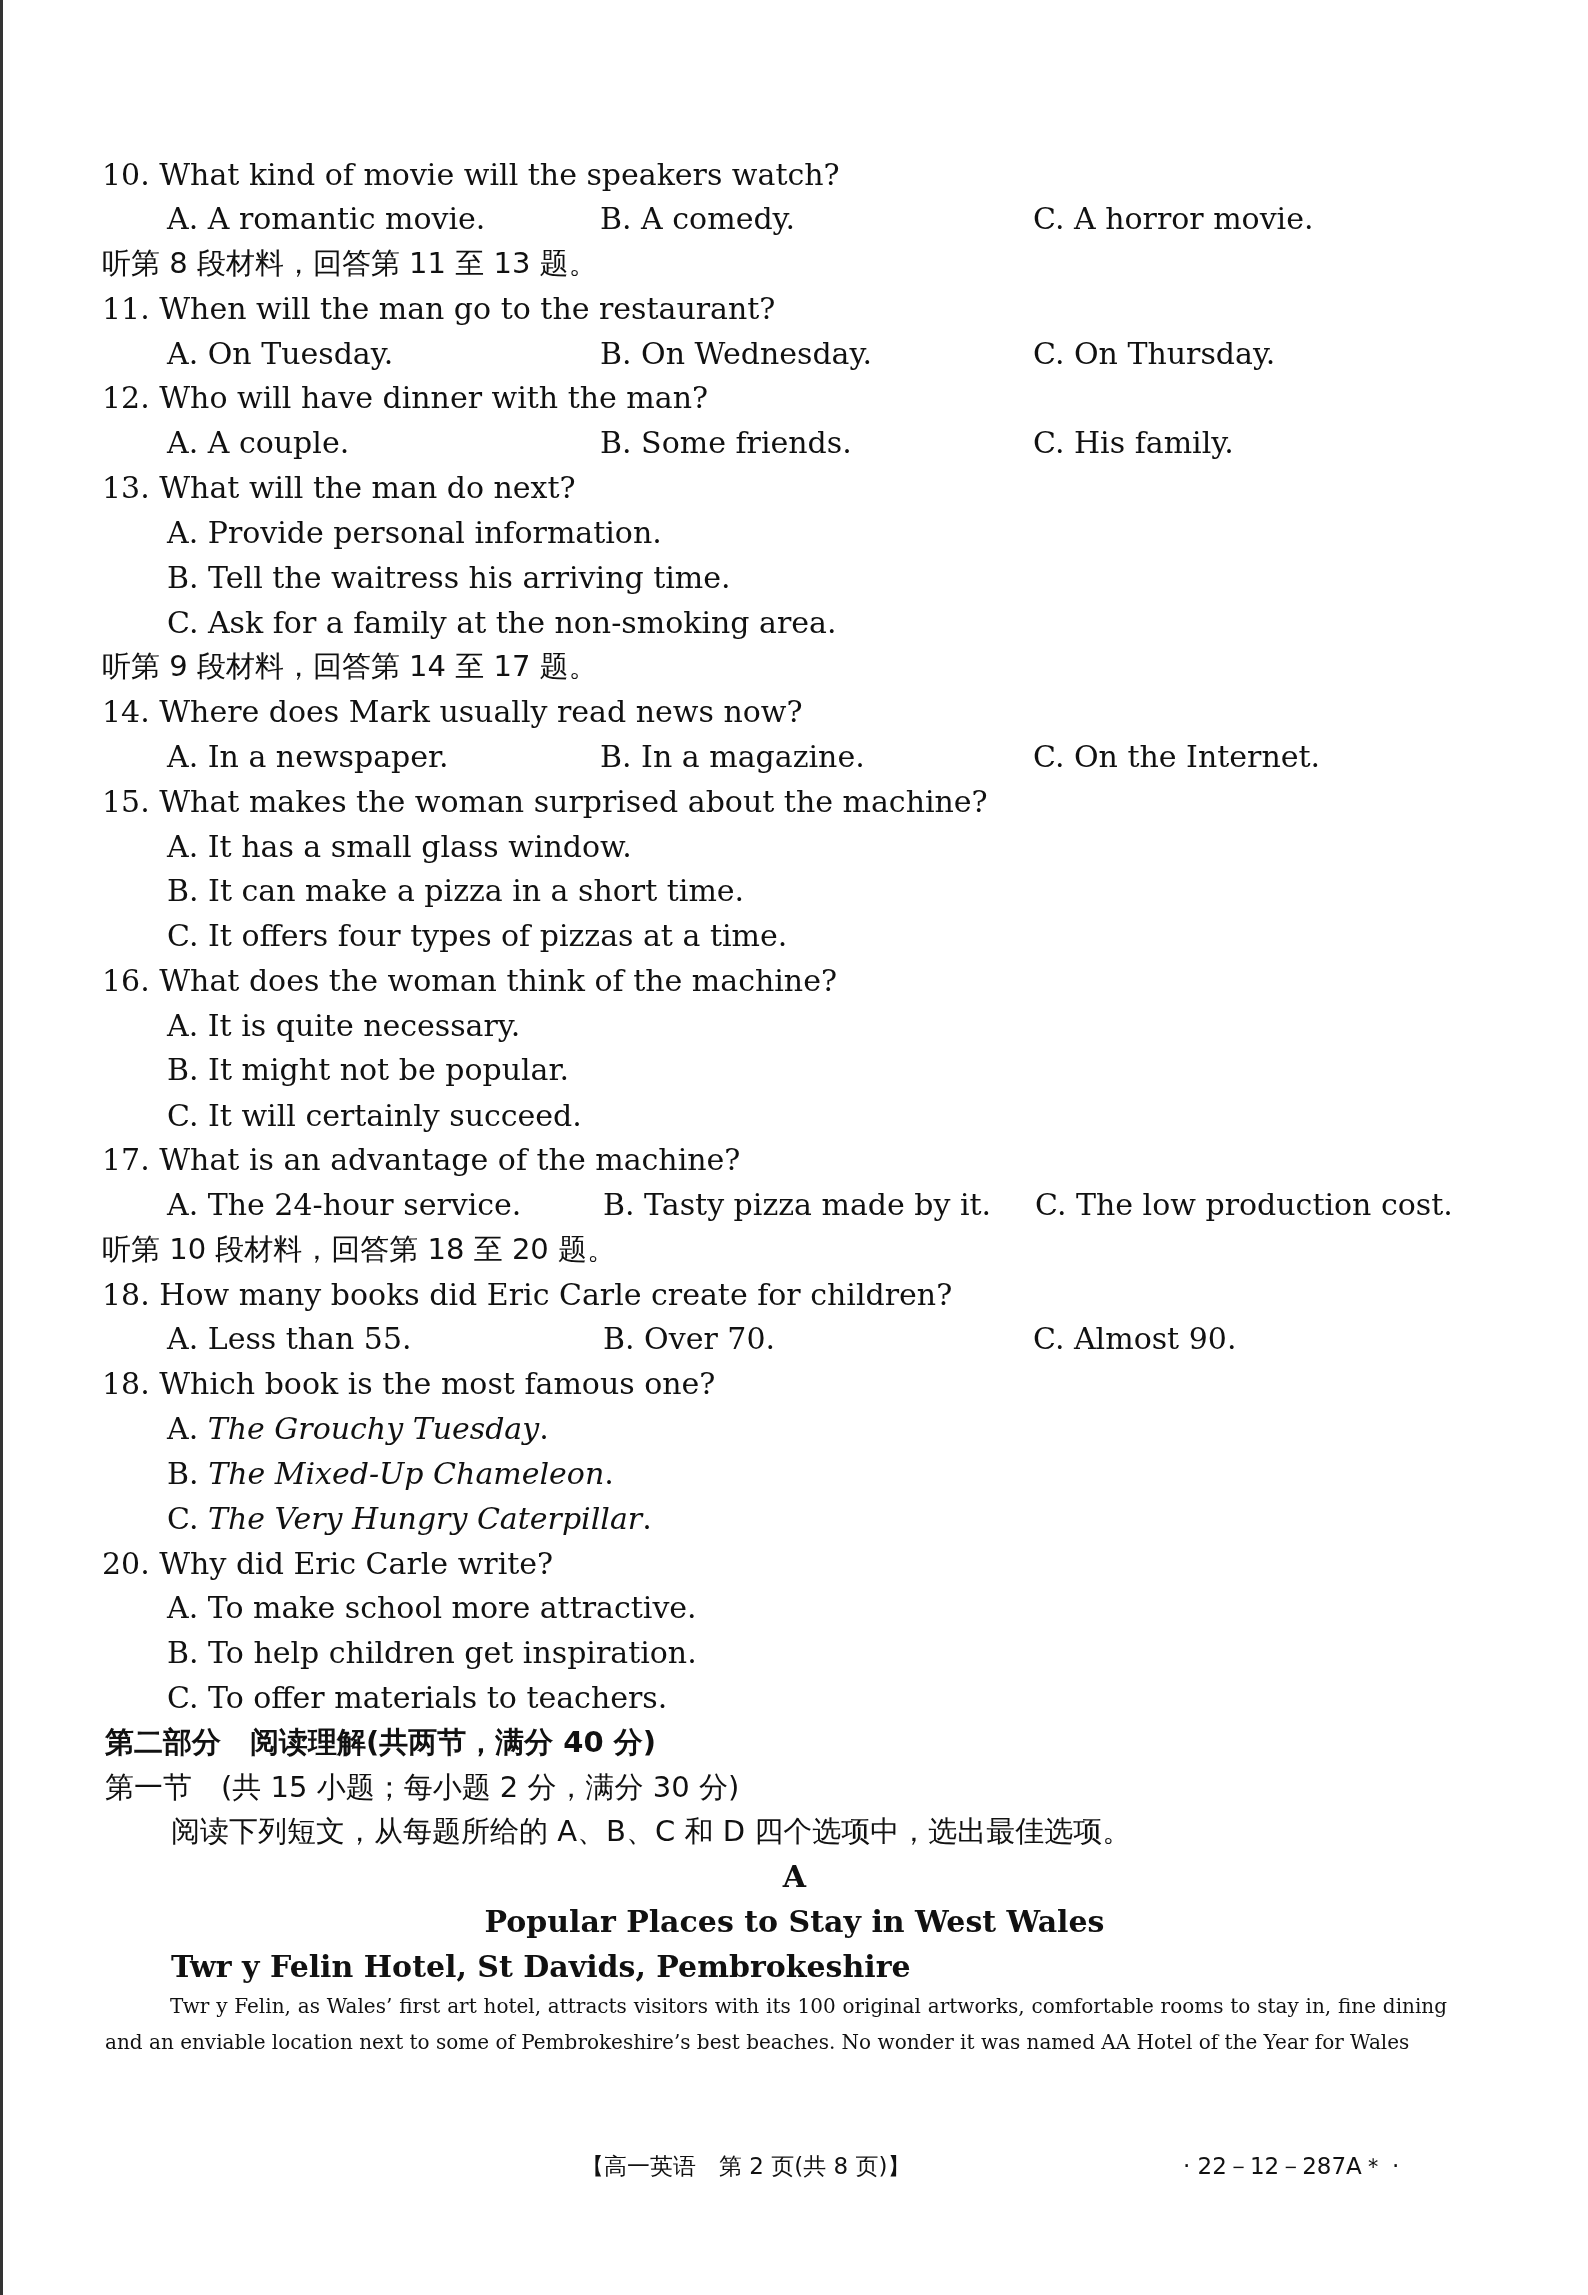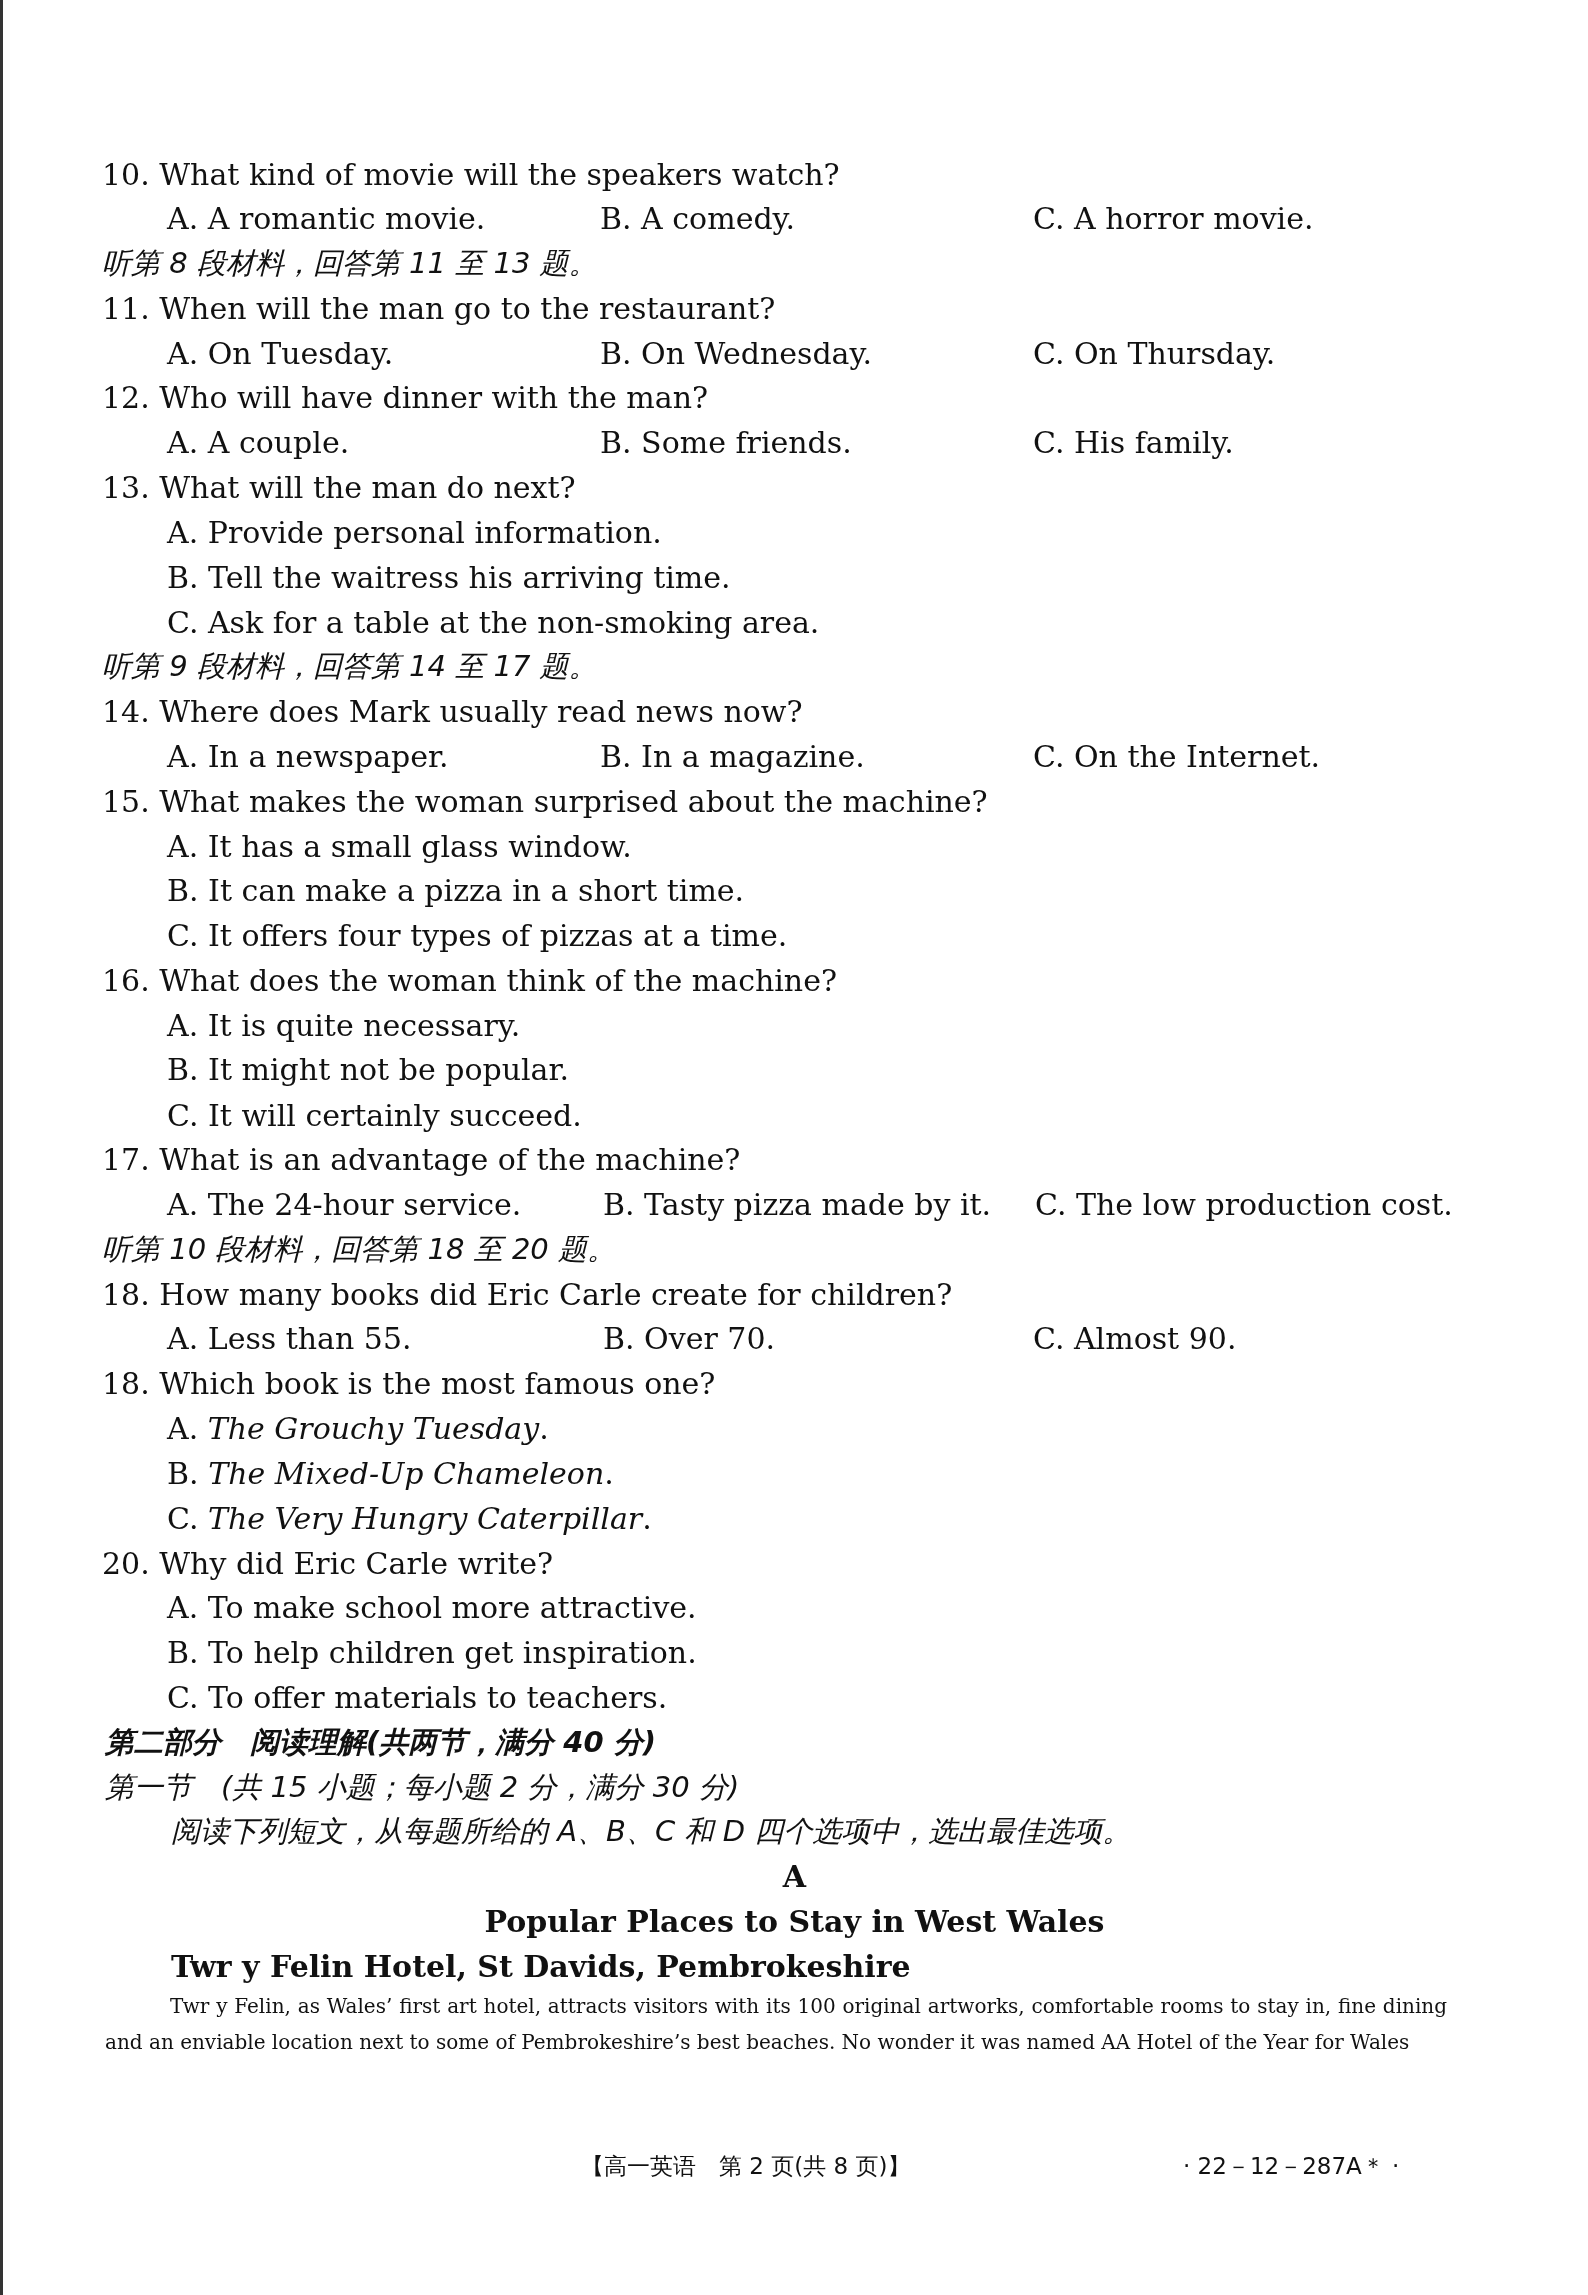--- a/index.html
+++ b/index.html
@@ -3,21 +3,21 @@
 <meta charset="utf-8">
 <style>
   html, body { margin:0; padding:0; background:#ffffff; }
   body { width:1589px; height:2295px; position:relative; overflow:hidden;
          font-family:"DejaVu Serif","Liberation Serif",serif; color:#111; }
   .page { position:absolute; left:0; top:0; width:1511px; height:2295px; }
   .edge { position:absolute; left:0; top:0; width:3.2px; height:2295px; background:#333; }
   .line { position:absolute; left:102px; font-size:30px; line-height:45px; white-space:nowrap; }
   .ind { left:167px; }
   .opt { position:absolute; white-space:nowrap; }
-  .zh { font-family:"DejaVu Sans",sans-serif; font-size:29px;font-style:italic; }
+  .zh { font-family:"DejaVu Sans",sans-serif; font-size:29px; }
   .bold { font-weight:bold; }
   .center { left:0; width:1589px; text-align:center; }
   .para { position:absolute; left:105px; width:1342px; font-size:20px; line-height:36px; text-align:justify; text-indent:65px; }
   .footer { position:absolute; top:2151px; font-size:23px; font-family:"DejaVu Sans",sans-serif; }
   i { font-style:italic; }
 </style>
 </head>
 <body>
 
 <div class="page">
@@ -41,21 +41,21 @@
   <div class="line" style="top:375px;">12. Who will have dinner with the man?</div>
   <div class="line ind" style="top:420px;width:1398px;">
     <span class="opt" style="left:0">A. A couple.</span>
     <span class="opt" style="left:433px">B. Some friends.</span>
     <span class="opt" style="left:866px">C. His family.</span>
   </div>
 
   <div class="line" style="top:465px;">13. What will the man do next?</div>
   <div class="line ind" style="top:510px;">A. Provide personal information.</div>
   <div class="line ind" style="top:555px;">B. Tell the waitress his arriving time.</div>
-  <div class="line ind" style="top:600px;">C. Ask for a table at the non-smoking area.</div>
+  <div class="line ind" style="top:600px;">C. Ask for a family at the non-smoking area.</div>
   <div class="line zh" style="top:644px;">听第 9 段材料，回答第 14 至 17 题。</div>
 
   <div class="line" style="top:689px;">14. Where does Mark usually read news now?</div>
   <div class="line ind" style="top:734px;width:1398px;">
     <span class="opt" style="left:0">A. In a newspaper.</span>
     <span class="opt" style="left:433px">B. In a magazine.</span>
     <span class="opt" style="left:866px">C. On the Internet.</span>
   </div>
 
   <div class="line" style="top:779px;">15. What makes the woman surprised about the machine?</div>

